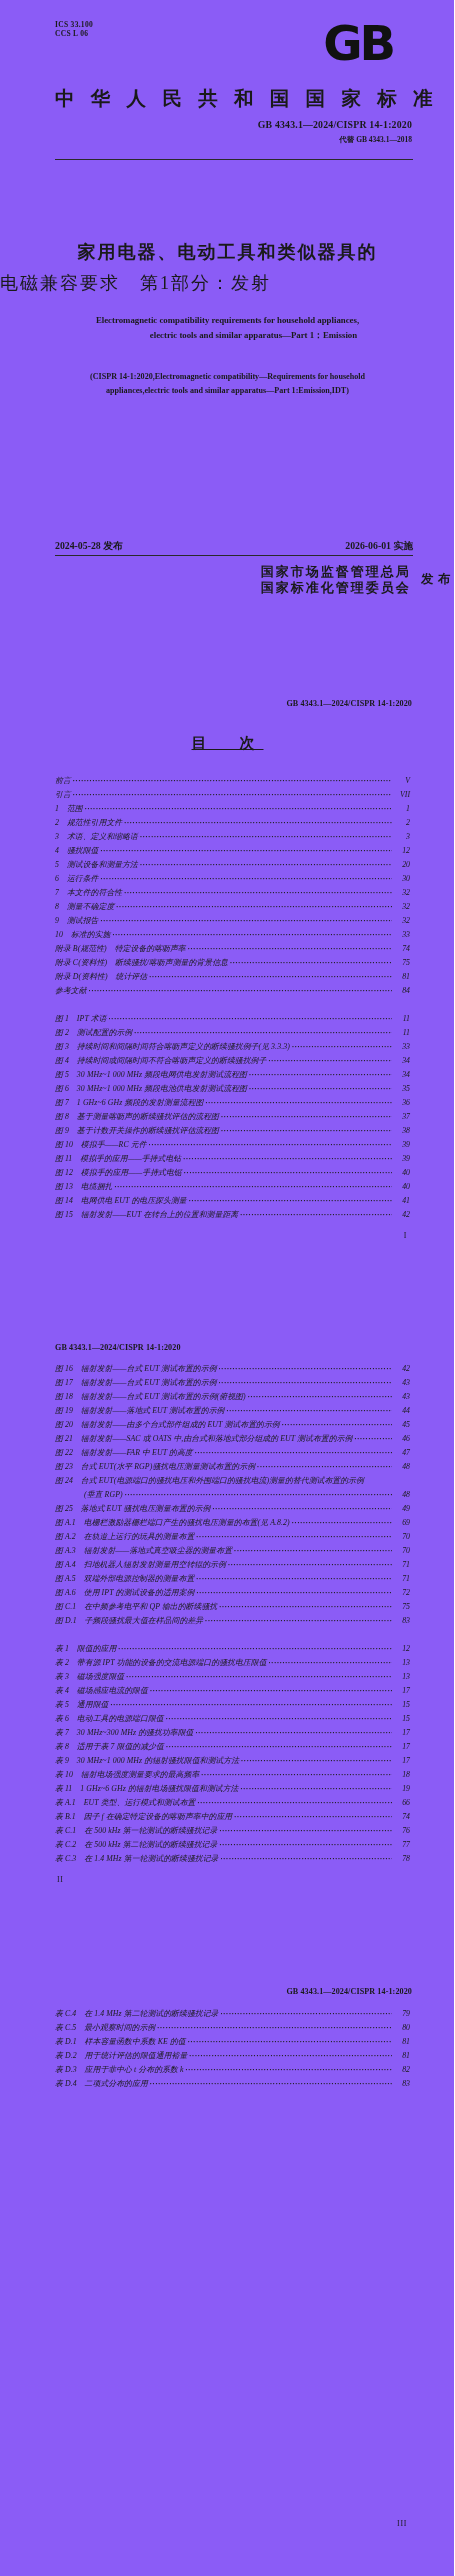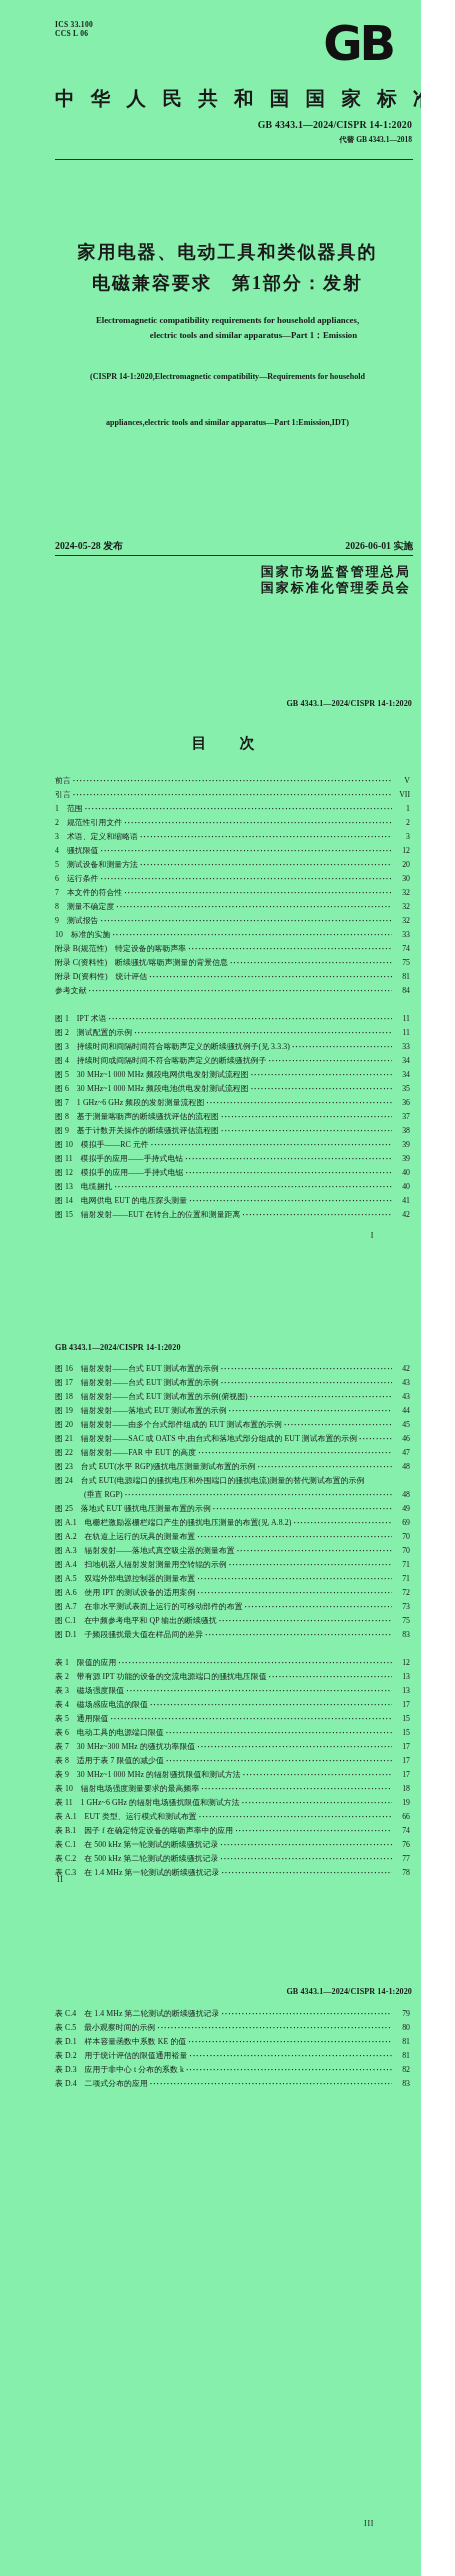--- a/index.html
+++ b/index.html
@@ -1,46 +1,46 @@
 <!DOCTYPE html>
 <html style="font-size:10.4px"><head>
 <meta charset="utf-8">
 <style>
   html,body{margin:0;padding:0;background:#ffffff;}
   body{width:455px;font-family:"Liberation Serif","DejaVu Serif",serif;color:#1a1a1a;}
   .doc{width:455px;}
-  .page{position:relative;width:421px;height:644px;background:#86efac;overflow:hidden;}
+  .page{position:relative;width:454px;height:644px;background:#8b5cf6;overflow:hidden;}
   .page.p4{height:644px;}
 
   
   .ics{position:absolute;left:55px;top:19.5px;font-size:7.5px;font-weight:bold;line-height:9px;letter-spacing:0.3px;}
   .logo{position:absolute;left:317px;top:18px;width:82px;height:48px;}
   .natl{position:absolute;left:55px;top:85px;width:364px;font-size:19.5px;font-weight:bold;letter-spacing:16.3px;white-space:nowrap;text-align:right;}
   .stdno{position:absolute;left:0;top:119px;width:412px;text-align:right;font-size:9.8px;font-weight:bold;letter-spacing:0.2px;}
   .repl{position:absolute;left:0;top:135px;width:412px;text-align:right;font-size:7.5px;font-weight:bold;}
   .rule{position:absolute;left:55px;width:358px;height:1.3px;background:#2a2a2a;}
   .rule-top{top:159px;}
   .rule-bot{top:555px;}
   .t1{position:absolute;left:0;top:240px;width:455px;text-align:center;font-size:18px;font-weight:bold;letter-spacing:2px;}
-  .t2{position:absolute;left:0;top:271px;width:455px;text-align:center;font-size:18px;font-weight:bold;letter-spacing:2px;}
+  .t2{position:absolute;left:0;top:271px;width:455px;font-size:18px;font-weight:normal;letter-spacing:2px;}
   .en{position:absolute;left:0;width:455px;text-align:center;font-size:8.8px;font-weight:bold;}
   .en1{top:315px;} .en2{top:330px;padding-left:26px;}
   .idt{position:absolute;left:0;width:455px;text-align:center;font-size:8.1px;font-weight:bold;}
-  .idt1{top:372px;} .idt2{top:386px;margin-top:32px;}
+  .idt1{top:372px;} .idt2{top:386px;}
   .dates{position:absolute;left:55px;top:540px;width:358px;display:flex;justify-content:space-between;font-size:9.8px;font-weight:bold;}
   .issuers{position:absolute;left:0;top:564px;width:455px;display:flex;justify-content:flex-end;align-items:center;}
   .issuer-names{text-align:center;font-size:13px;font-weight:bold;letter-spacing:2px;line-height:15.6px;}
   .publish{font-size:12.4px;font-weight:bold;letter-spacing:4.6px;margin-left:10.4px;}
 
   
   .hdr{position:absolute;top:55px;font-size:8.1px;font-weight:bold;letter-spacing:0.1px;}
   .hdr-r{left:0;width:412px;text-align:right;}
   .hdr-l{left:55px;}
-  .toc-title{position:absolute;left:0;top:90px;width:455px;text-align:center;font-size:15px;font-weight:bold;letter-spacing:9px;}
-  .rows{position:absolute;left:55px;width:355px;}
+  .toc-title{position:absolute;left:0;top:90px;width:455px;text-align:center;font-size:15px;font-weight:bold;letter-spacing:9px;text-decoration:underline;}
+  .rows{position:absolute;left:55px;width:355px;font-style:italic;}
   .p2 .rows{top:131px;}
   .p3 .rows{top:75px;}
   .p4 .rows{top:76px;}
   .toc-row{display:flex;align-items:baseline;height:14px;font-size:7.8px;white-space:nowrap;}
   .toc-row .t{flex:0 0 auto;letter-spacing:0.1px;}
   .toc-row .dots{flex:1 1 auto;overflow:hidden;white-space:nowrap;margin:0 2px;color:#222;}
   .toc-row .dots::after{content:"····································································································································································";letter-spacing:1px;font-size:7.2px;font-weight:bold;}
   .toc-row .pg{flex:0 0 auto;min-width:15.6px;text-align:right;font-size:7.8px;}
   .toc-row.nodots .dots::after{content:"";}
   .toc-row.indent .t{padding-left:29px;}
@@ -333,25 +333,20 @@
           <span class="t">图 A.5　双端外部电源控制器的测量布置</span>
           <span class="dots"></span>
           <span class="pg">71</span>
         </div>
         <div class="toc-row">
           <span class="t">图 A.6　使用 IPT 的测试设备的适用案例</span>
           <span class="dots"></span>
           <span class="pg">72</span>
         </div>
         <div class="toc-row">
-          <span class="t">图 A.7　在非水平测试表面上运行的可移动部件的布置</span>
-          <span class="dots"></span>
-          <span class="pg">73</span>
-        </div>
-        <div class="toc-row">
           <span class="t">图 C.1　在中频参考电平和 QP 输出的断续骚扰</span>
           <span class="dots"></span>
           <span class="pg">75</span>
         </div>
         <div class="toc-row">
           <span class="t">图 D.1　子频段骚扰最大值在样品间的差异</span>
           <span class="dots"></span>
           <span class="pg">83</span>
         </div>
         <div class="toc-gap"></div>

